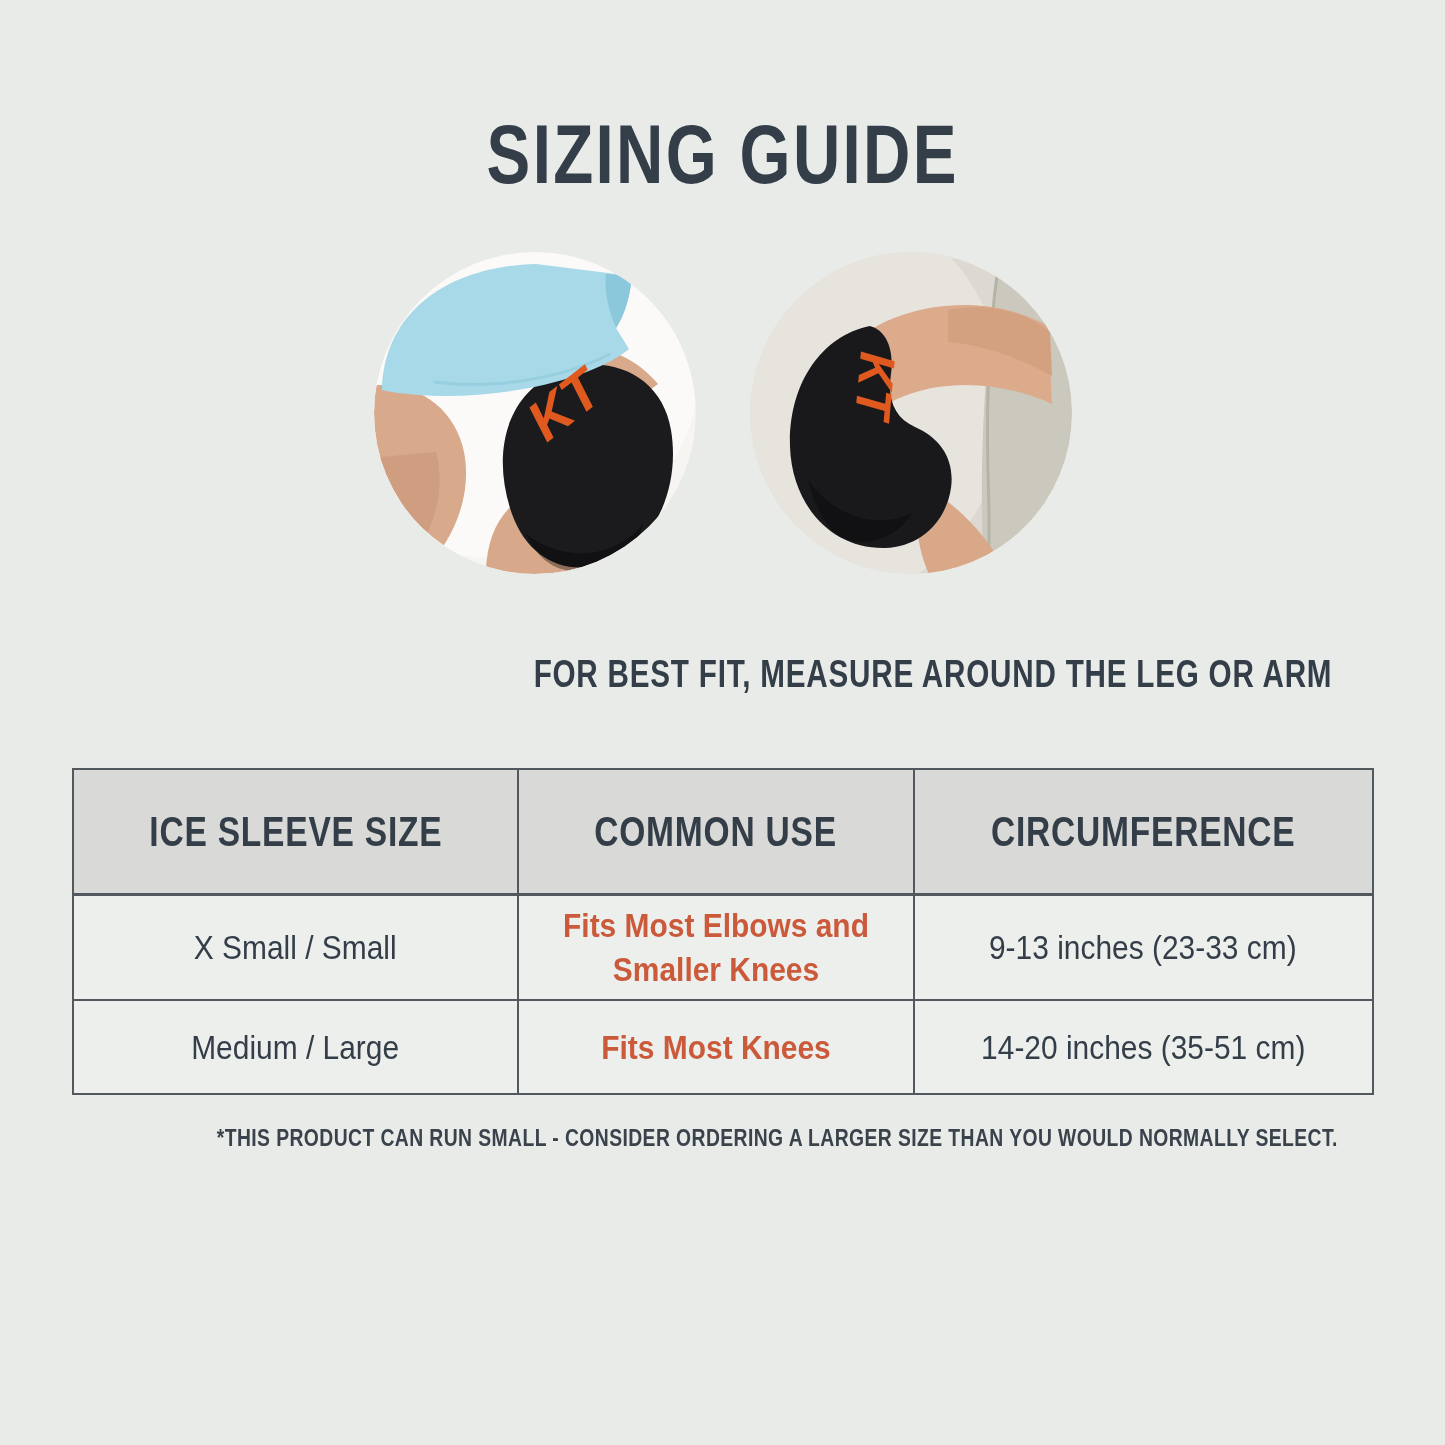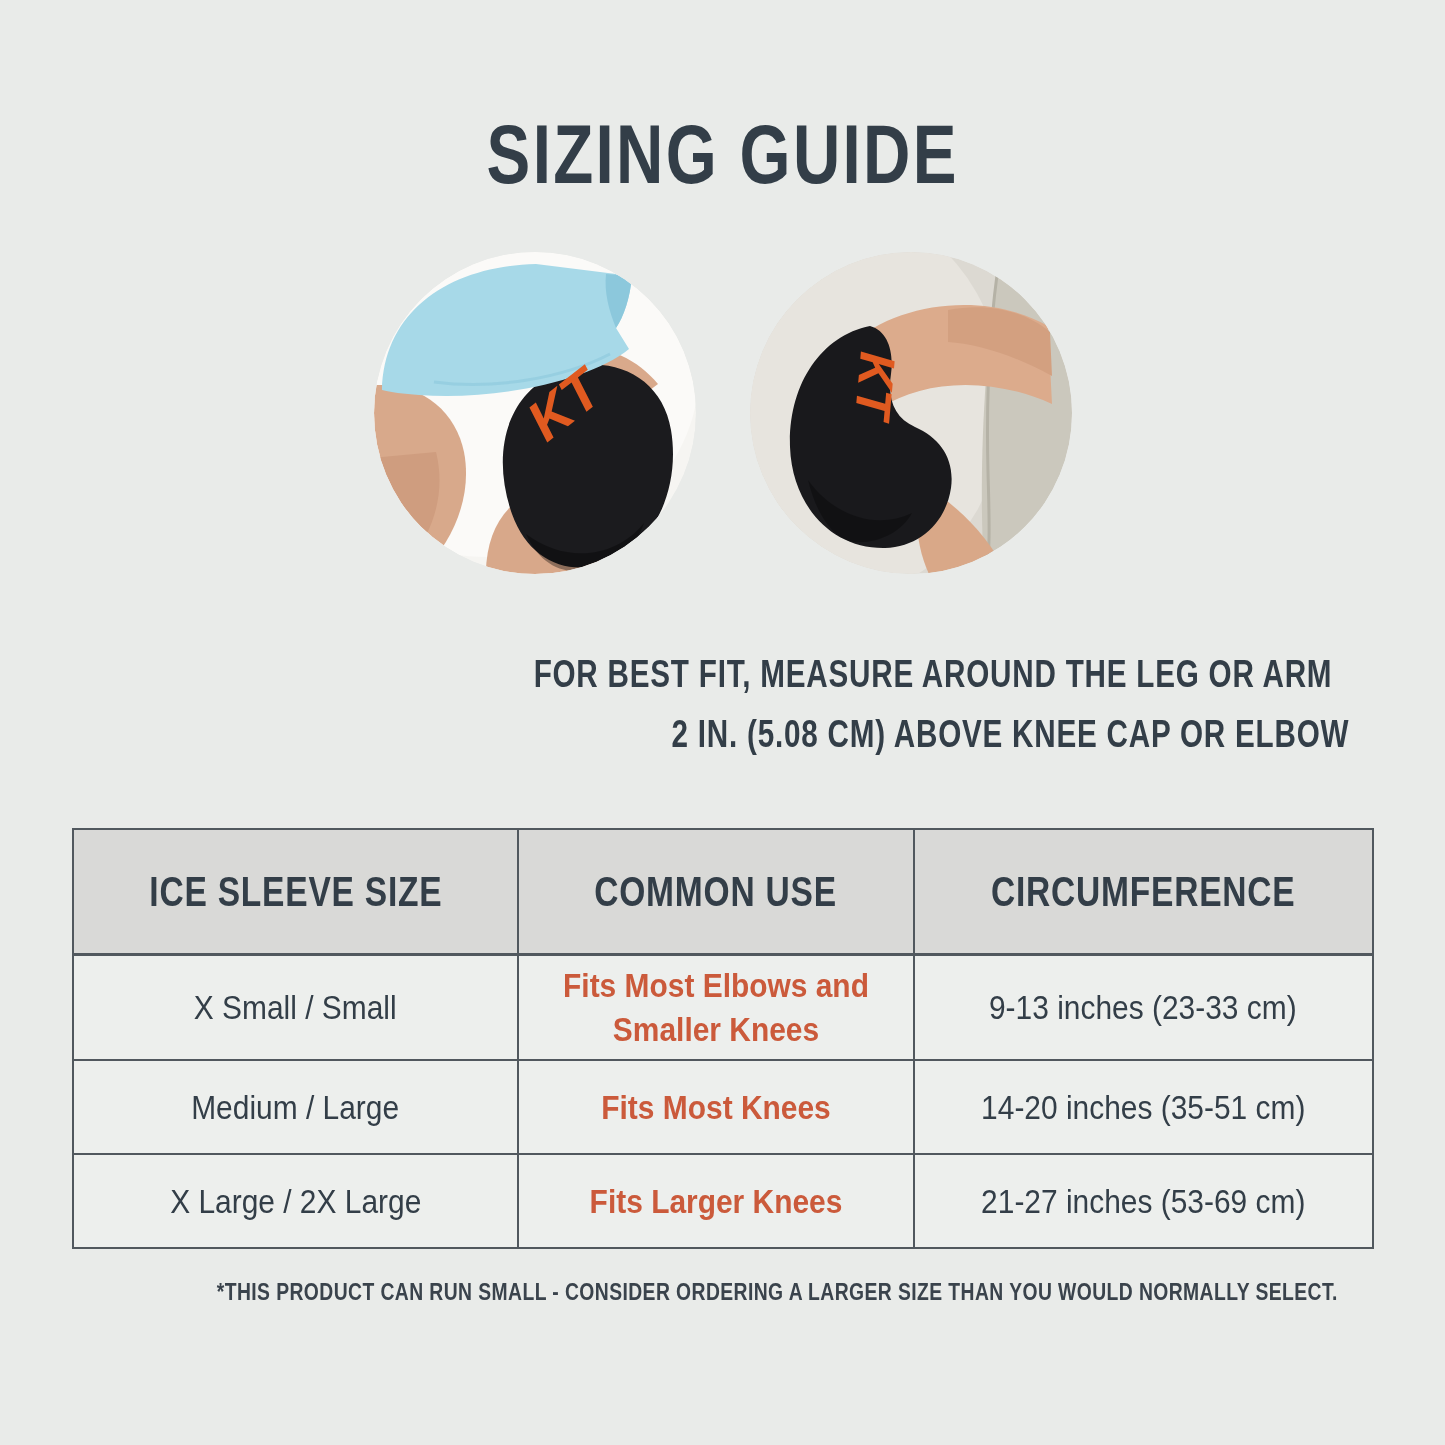--- a/index.html
+++ b/index.html
@@ -162,23 +162,20 @@
         <text transform="rotate(95 108 132)" x="108" y="132" text-anchor="middle" font-family="Liberation Sans, sans-serif" font-size="50" font-weight="bold" font-style="italic" fill="#e05a20">KT</text>
       </g>
     </svg>
   </div>
 
 </div>
 
 <div class="instructions">
   <div>
     <span class="cond">FOR BEST FIT, MEASURE AROUND THE LEG OR ARM</span>
-  </div>
-  <div>
-    <span class="cond">2 IN. (5.08 CM) ABOVE KNEE CAP OR ELBOW</span>
   </div>
 </div>
 
 <table class="size-table">
   <colgroup>
       <col class="col-size">
       <col class="col-use">
       <col class="col-circ">
     </colgroup>
   <thead>
@@ -196,25 +193,18 @@
         </td>
       <td><span class="cond-mid">9-13 inches (23-33 cm)</span></td>
     </tr>
     <tr class="row-2">
       <td><span class="cond-mid">Medium / Large</span></td>
       <td>
           <div class="use-text">Fits Most Knees</div>
         </td>
       <td><span class="cond-mid">14-20 inches (35-51 cm)</span></td>
     </tr>
-    <tr class="row-3">
-      <td><span class="cond-mid">X Large / 2X Large</span></td>
-      <td>
-          <div class="use-text">Fits Larger Knees</div>
-        </td>
-      <td><span class="cond-mid">21-27 inches (53-69 cm)</span></td>
-    </tr>
   </tbody>
 </table>
 
 <div class="footnote">
   <span class="cond" style="transform:scaleX(0.84)">*THIS PRODUCT CAN RUN SMALL - CONSIDER ORDERING A LARGER SIZE THAN YOU WOULD NORMALLY SELECT.</span>
 </div>
 
 </body></html>

